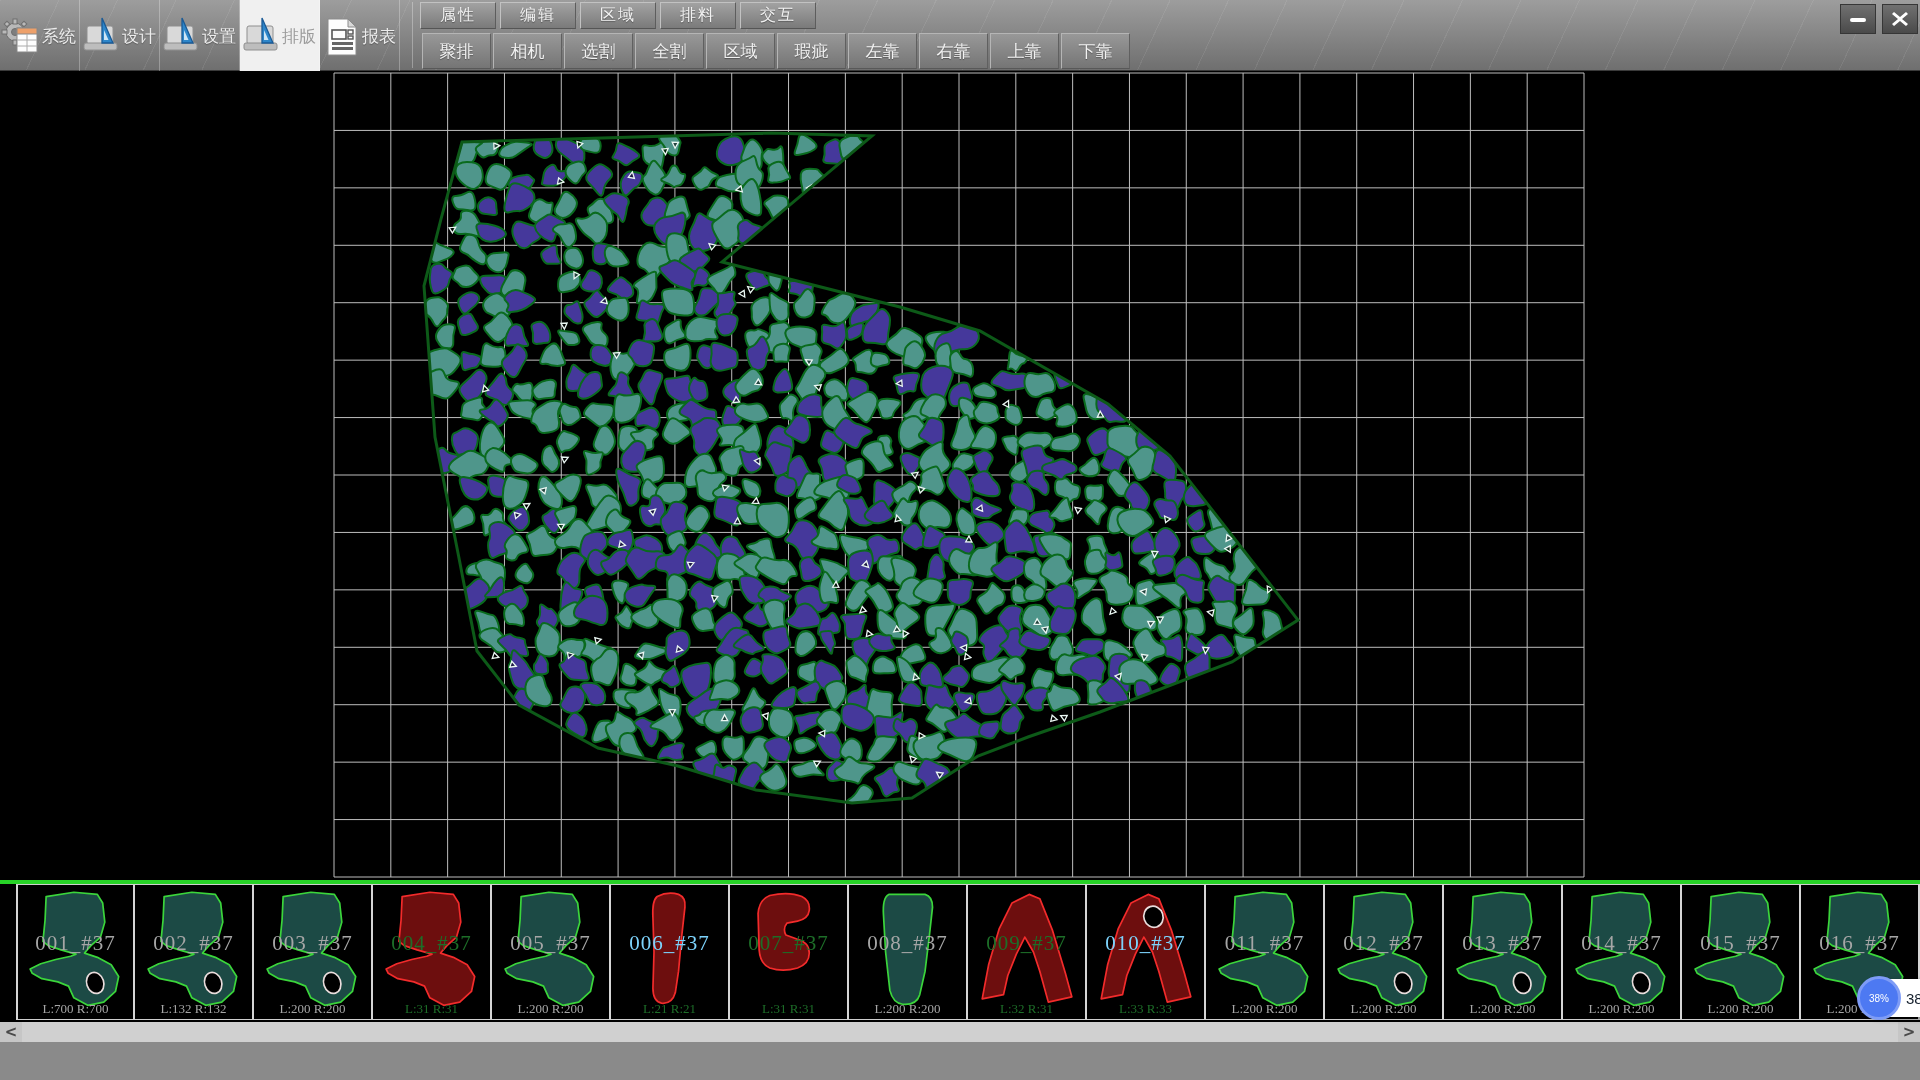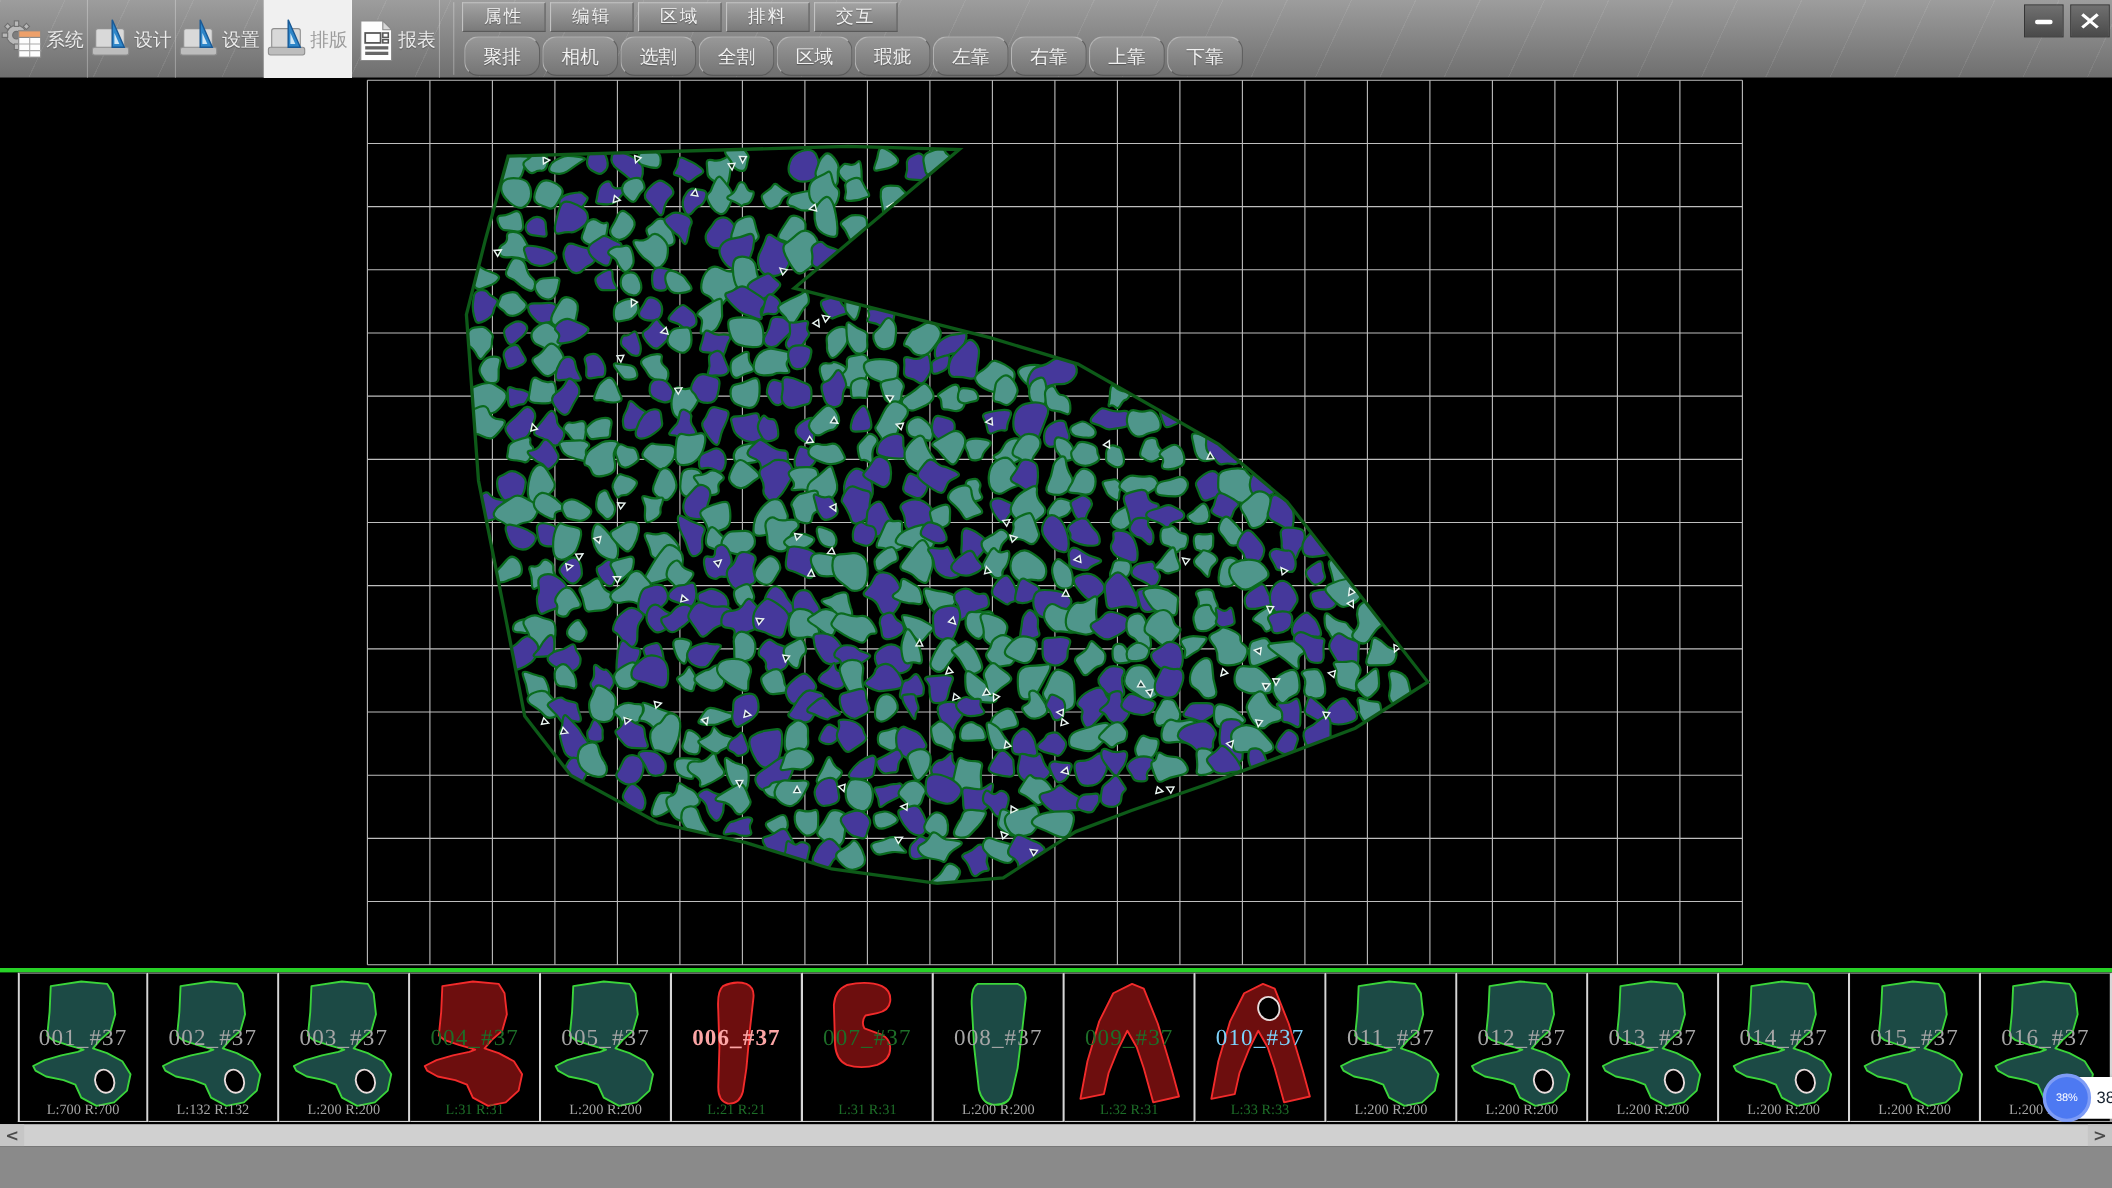--- a/index.html
+++ b/index.html
@@ -20,21 +20,21 @@
   .bigbtn.selected .lbl{color:#9b9b9b;text-shadow:none;}
   #menus-sep{position:absolute;left:412px;top:2px;width:1px;height:66px;background:rgba(255,255,255,.3);}
   .menurow{position:absolute;display:flex;}
   #menu-row1{left:420px;top:2px;gap:4px;}
   #menu-row2{left:422px;top:33px;gap:2px;}
   .mbtn{display:flex;align-items:center;justify-content:center;color:#f2f2f2;
     background:linear-gradient(#a2a2a2,#7a7a7a);border:1px solid;border-color:#c2c2c2 #5d5d5d #555 #c2c2c2;
     box-sizing:border-box;text-shadow:0 1px 1px rgba(0,0,0,.35);}
   #menu-row1 .mbtn{width:76px;height:27px;font-size:16px;letter-spacing:2px;}
   #menu-row2 .mbtn{width:69px;height:36px;font-size:17px;background:linear-gradient(#989898,#757575);
-    border-color:#b5b5b5 #606060 #585858 #b5b5b5;border-radius:13px;}
+    border-color:#b5b5b5 #606060 #585858 #b5b5b5;}
   #winbtns{position:absolute;top:4px;right:2px;display:flex;gap:6px;}
   .winbtn{width:36px;height:30px;background:linear-gradient(#707070,#4a4a4a);
     border:1px solid #363636;box-sizing:border-box;display:flex;align-items:center;justify-content:center;}
 
   
   #canvas-area{position:absolute;top:71px;left:0;width:1920px;height:809px;background:#000;}
 
   
   #thumb-strip{position:absolute;top:880px;left:0;width:1920px;height:142px;background:#000;}
   #green-line{position:absolute;top:0;left:0;width:1920px;height:4px;background:#27d227;}
@@ -886,21 +886,21 @@
           <svg viewBox="0 0 100 120">
             <path d="M22 8 L48 4 L70 6 L75 14 L77 32 L73 46 L64 54 L58 61 L70 65 L83 72 L90 83 L87 97 L76 107 L61 110 L48 103 L43 92 L33 88 L18 85 L9 80 L7 76 L17 71 L31 67 L45 64 L50 62 L36 58 L24 54 L19 50 L21 30 Z" fill="#1c4a45" stroke="#3bd53b" stroke-width="1.6" stroke-linejoin="round"></path>
           </svg>
           <div class="thumb-title" style="color: rgb(166, 166, 166);">005_#37</div>
           <div class="thumb-sub" style="color: rgb(166, 166, 166);">L:200 R:200</div>
         </div>
         <div class="thumb-cell">
           <svg viewBox="0 0 100 120">
             <path d="M38 8 Q48 3 58 6 Q65 9 64 18 L61 45 L58 78 L55 98 Q52 109 42 108 Q34 106 34 94 L35 60 L34 28 Q33 12 38 8 Z" fill="#6d0e0e" stroke="#f22b2b" stroke-width="1.6" stroke-linejoin="round"></path>
           </svg>
-          <div class="thumb-title" style="color: #fca5a5; font-weight: bold;">006_#37</div>
+          <div class="thumb-title" style="color: #7dd3fc;">006_#37</div>
           <div class="thumb-sub" style="color: rgb(29, 110, 40);">L:21 R:21</div>
         </div>
         <div class="thumb-cell">
           <svg viewBox="0 0 100 120">
             <path d="M32 7 Q50 3 62 8 Q70 12 69 21 Q68 29 58 31 L48 33 Q44 38 47 44 L58 48 Q69 51 69 61 Q69 71 58 75 Q44 79 32 75 Q23 71 22 58 L21 24 Q22 11 32 7 Z" fill="#6d0e0e" stroke="#f22b2b" stroke-width="1.6" stroke-linejoin="round"></path>
           </svg>
           <div class="thumb-title" style="color: rgb(29, 110, 40);">007_#37</div>
           <div class="thumb-sub" style="color: rgb(29, 110, 40);">L:31 R:31</div>
         </div>
         <div class="thumb-cell">

